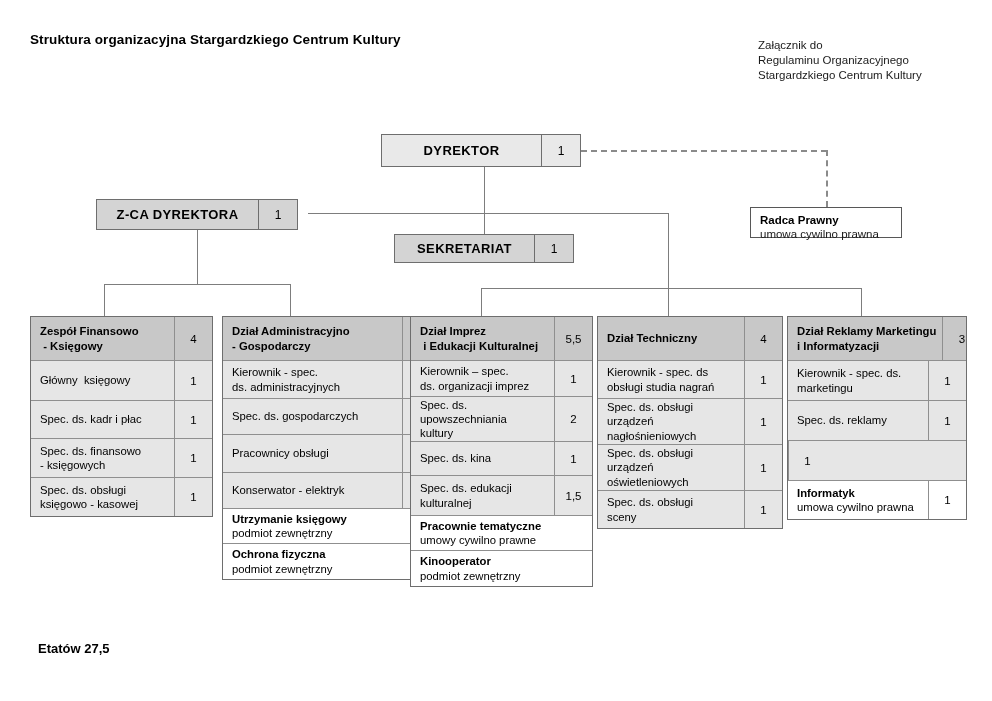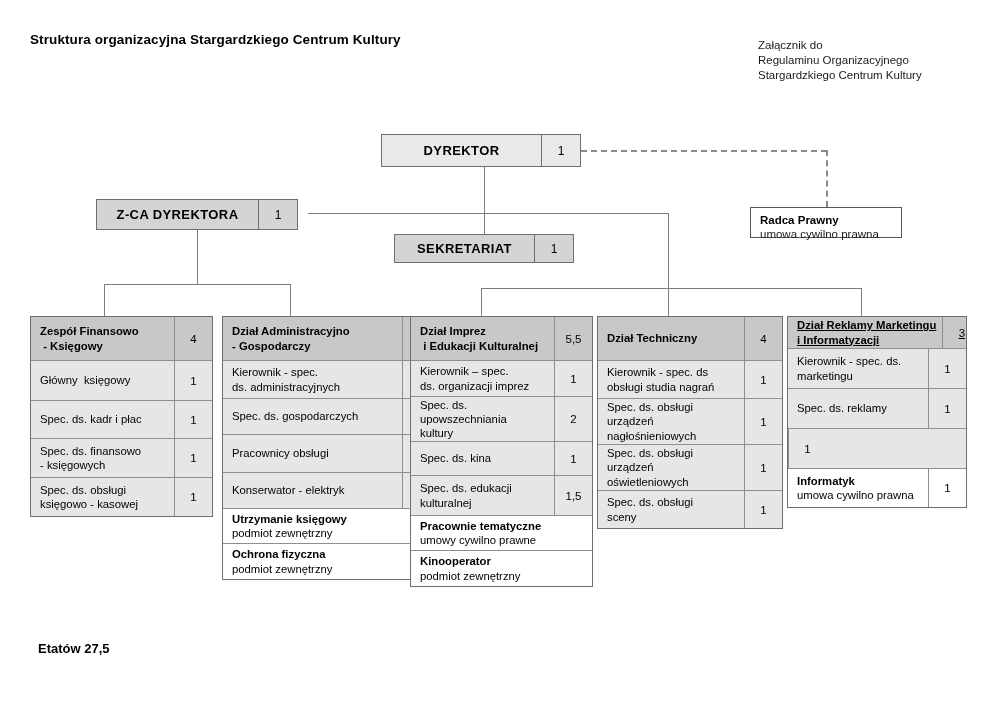--- a/index.html
+++ b/index.html
@@ -381,21 +381,21 @@
         </div>
         <div class="d-row staff" style="height: 37px;">
           <div class="d-text">
             <span class="l1">Spec. ds. obsługi</span>
             <span class="l2">sceny</span>
           </div>
           <div class="d-num">1</div>
         </div>
       </div>
       <div class="dept" style="left: 787px; top: 316px; width: 180px;">
-        <div class="d-row head" style="height: 32px; text-decoration: underline;">
+        <div class="d-row head" style="height: 44px;">
           <div class="d-text">
             <span class="l1">Dział Reklamy Marketingu</span>
             <span class="l2">i Informatyzacji</span>
           </div>
           <div class="d-num">3</div>
         </div>
         <div class="d-row staff" style="height: 40px;">
           <div class="d-text">
             <span class="l1">Kierownik - spec. ds.</span>
             <span class="l2">marketingu</span>

